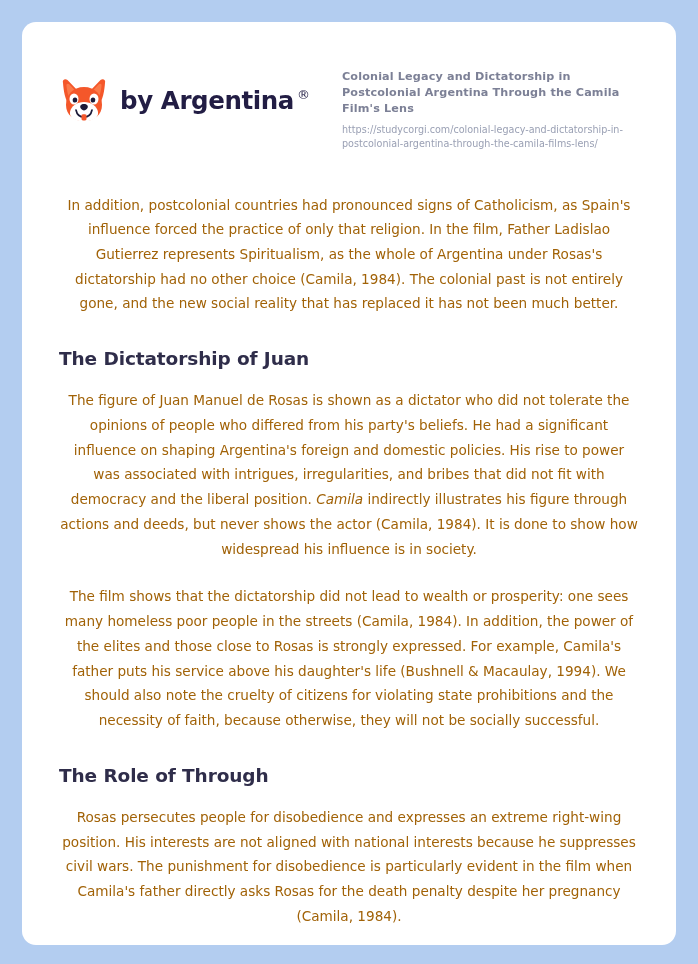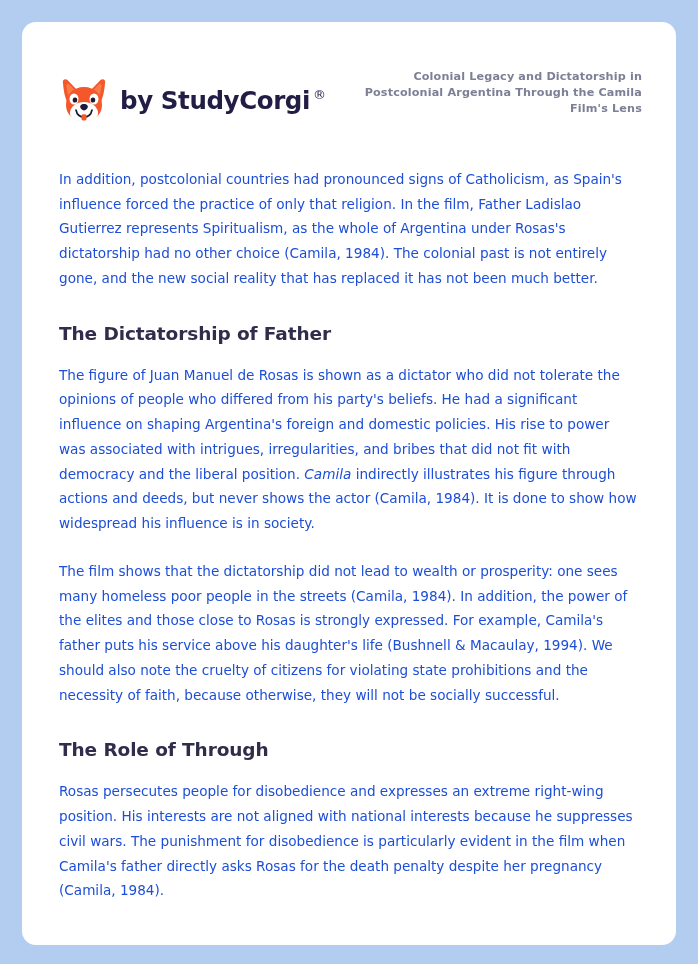--- a/index.html
+++ b/index.html
@@ -61,21 +61,21 @@
   .brand-reg {
     font-size: 13px;
     font-weight: 500;
     color: #221d44;
     vertical-align: super;
     margin-left: 3px;
   }
 
   .header-meta {
     flex: 0 1 auto;
-    text-align: right;
+    text-align: left;
     max-width: 300px;
     padding-top: 2px;
   }
   .doc-title {
     font-size: 11.2px;
     font-weight: 700;
     color: #7c8096;
     line-height: 1.42;
     letter-spacing: 0.15px;
     margin: 0;
@@ -91,23 +91,23 @@
 
   
   .doc-body {
     padding: 0 37px;
     box-sizing: border-box;
   }
 
   .para {
     font-size: 13.6px;
     line-height: 1.82;
-    color: #1d4ed8;
+    color: #a16207;
     margin: 0 0 23px 0;
-    text-align: left;
+    text-align: center;
   }
   .para:first-child {
     margin-top: 0;
   }
   .para em {
   }
 
   .section-head {
     font-size: 18.5px;
     font-weight: 700;
@@ -146,36 +146,37 @@
           <ellipse cx="32" cy="50" rx="4.6" ry="5.2" fill="#1b1a38"></ellipse>
           <ellipse cx="68" cy="50" rx="4.6" ry="5.2" fill="#1b1a38"></ellipse>
 
           <path d="M50 58 C56 58 59 62 57 66 C55.5 69 52 71 50 71 C48 71 44.5 69 43 66 C41 62 44 58 50 58 Z" fill="#1b1a38"></path>
 
           <path d="M34 70 C36 80 42 84 50 84 C58 84 64 80 66 70" fill="none" stroke="#1b1a38" stroke-width="3.4" stroke-linecap="round"></path>
 
           <path d="M45 80 C45 78 55 78 55 80 L55 88 C55 92 45 92 45 88 Z" fill="#f4572a"></path>
         </svg>
       </span>
-      <span class="brand-word"><span>by </span><span>StudyCorgi</span><span class="brand-reg">®</span></span>
+      <span class="brand-word"><span>by </span><span>Argentina</span><span class="brand-reg">®</span></span>
     </div>
 
     <div class="header-meta">
       <p class="doc-title">Colonial Legacy and Dictatorship in Postcolonial Argentina Through the Camila Film's Lens</p>
+      <p class="doc-url">https://studycorgi.com/colonial-legacy-and-dictatorship-in-postcolonial-argentina-through-the-camila-films-lens/</p>
     </div>
 
   </div>
 
   <div class="spacer-top"></div>
 
   <div class="doc-body">
 
     <p class="para">In addition, postcolonial countries had pronounced signs of Catholicism, as Spain's influence forced the practice of only that religion. In the film, Father Ladislao Gutierrez represents Spiritualism, as the whole of Argentina under Rosas's dictatorship had no other choice (Camila, 1984). The colonial past is not entirely gone, and the new social reality that has replaced it has not been much better.</p>
 
-    <h2 class="section-head">The Dictatorship of Father</h2>
+    <h2 class="section-head">The Dictatorship of Juan</h2>
 
     <p class="para"><span>The figure of Juan Manuel de Rosas is shown as a dictator who did not tolerate the opinions of people who differed from his party's beliefs. He had a significant influence on shaping Argentina's foreign and domestic policies. His rise to power was associated with intrigues, irregularities, and bribes that did not fit with democracy and the liberal position. </span><em>Camila</em><span> indirectly illustrates his figure through actions and deeds, but never shows the actor (Camila, 1984). It is done to show how widespread his influence is in society.</span></p>
 
     <p class="para">The film shows that the dictatorship did not lead to wealth or prosperity: one sees many homeless poor people in the streets (Camila, 1984). In addition, the power of the elites and those close to Rosas is strongly expressed. For example, Camila's father puts his service above his daughter's life (Bushnell &amp; Macaulay, 1994). We should also note the cruelty of citizens for violating state prohibitions and the necessity of faith, because otherwise, they will not be socially successful.</p>
 
     <h2 class="section-head">The Role of Through</h2>
 
     <p class="para">Rosas persecutes people for disobedience and expresses an extreme right-wing position. His interests are not aligned with national interests because he suppresses civil wars. The punishment for disobedience is particularly evident in the film when Camila's father directly asks Rosas for the death penalty despite her pregnancy (Camila, 1984).</p>
 
   </div>

